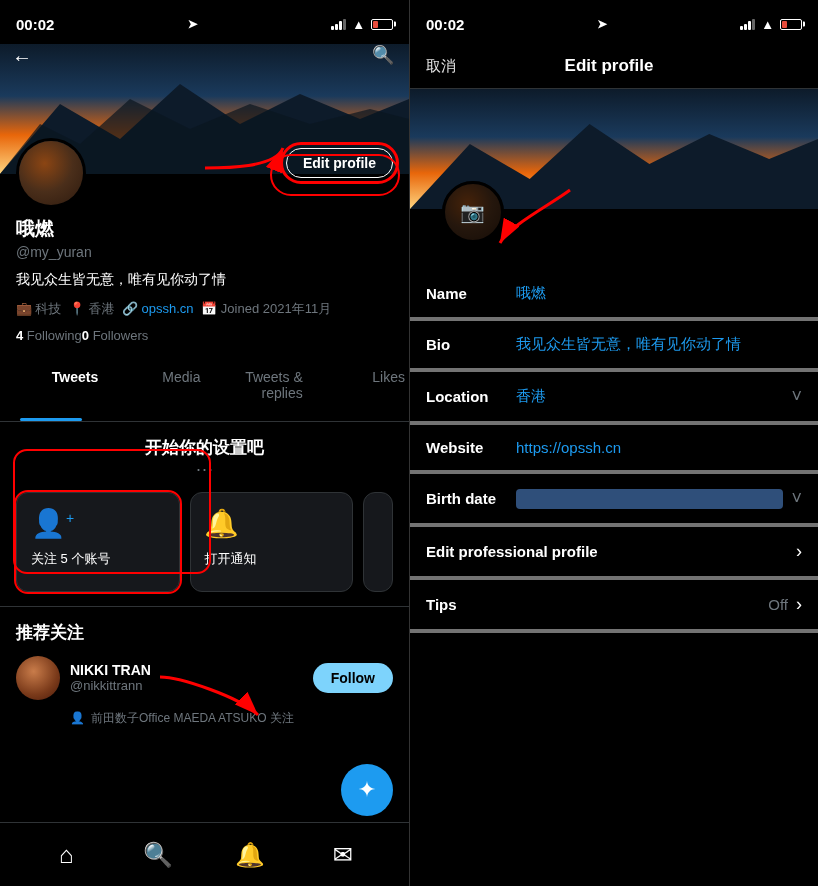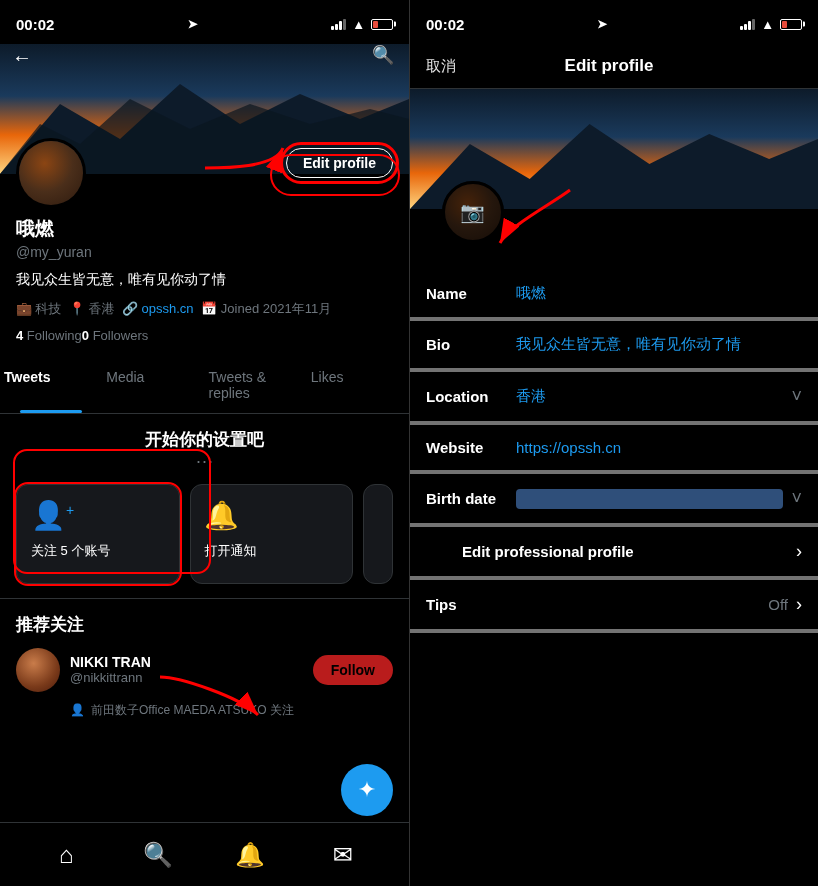--- a/index.html
+++ b/index.html
@@ -150,22 +150,22 @@
     }
     .follow-num { color: #fff; font-weight: 700; }
 
     
     .tabs {
       display: flex;
       border-bottom: 1px solid #2f3336;
     }
     .tab {
       flex: 1;
-      text-align: left;
-      padding: 14px 4px 12px;
+      text-align: right;
+      padding: 14px 4px 20px;
       font-size: 14px;
       color: #6e767d;
       cursor: pointer;
       position: relative;
     }
     .tab.active {
       color: #fff;
       font-weight: 700;
     }
     .tab.active::after {
@@ -235,21 +235,21 @@
       width: 44px;
       height: 44px;
       border-radius: 50%;
       background: radial-gradient(circle at 40% 35%, #c97c4a 0%, #7a3a1a 60%, #4a1a0a 100%);
       flex-shrink: 0;
     }
     .rec-info { flex: 1; }
     .rec-name { font-size: 14px; font-weight: 700; color: #fff; }
     .rec-handle { font-size: 13px; color: #6e767d; }
     .follow-btn {
-      background: #b91c1c;
+      background: #7dd3fc;
       color: #000;
       border: none;
       border-radius: 20px;
       padding: 7px 18px;
       font-size: 14px;
       font-weight: 700;
       cursor: pointer;
       white-space: nowrap;
     }
     .mutual-follow {
@@ -650,21 +650,21 @@
       <span class="field-value">https://opssh.cn</span>
     </div>
 
     <div class="edit-field">
       <span class="field-label">Birth date</span>
       <div class="field-value-blur"></div>
       <span class="field-chevron">˅</span>
     </div>
 
     <div class="edit-field">
-      <span class="field-label" style="width:auto;flex:1;margin-left:36px;">Edit professional profile</span>
+      <span class="field-label" style="width:auto;flex:1;">Edit professional profile</span>
       <span class="field-arrow">›</span>
     </div>
 
     <div class="edit-field">
       <span class="field-label">Tips</span>
       <span style="flex:1;text-align:right;color:#6e767d;font-size:15px;">Off</span>
       <span class="field-arrow">›</span>
     </div>
 
   </div>

